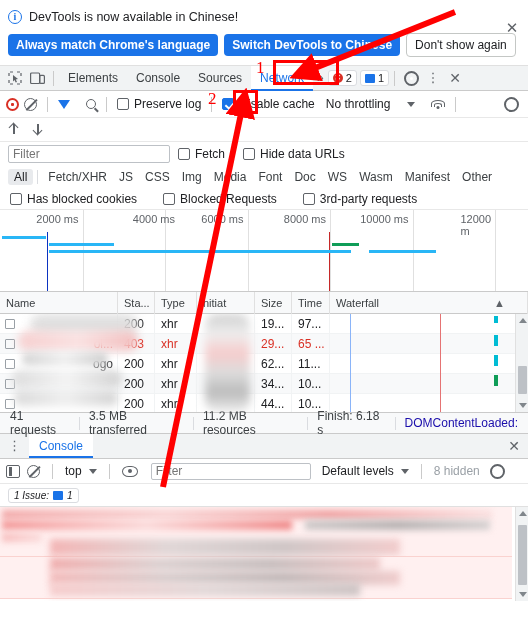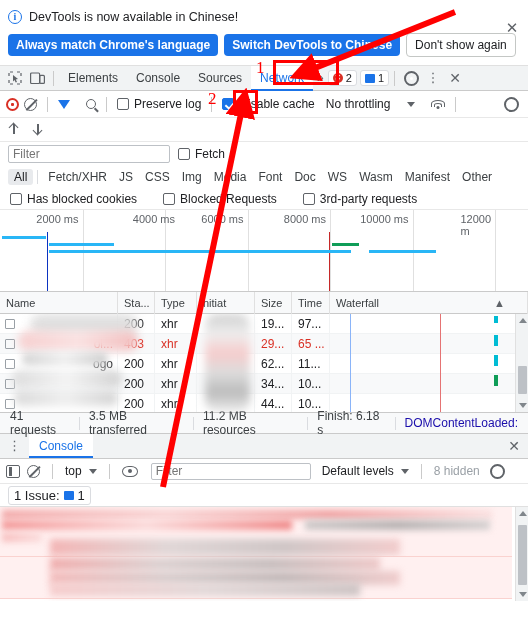--- a/index.html
+++ b/index.html
@@ -120,21 +120,21 @@
   .ctool { display:flex; align-items:center; height:25px; padding:0 6px; gap:7px; border-bottom:1px solid #e8e8e8;}
   .sidepanel { width:14px;height:13px;border:1.5px solid #5f6368;border-radius:2px;position:relative;cursor:pointer;}
   .sidepanel::after{content:"";position:absolute;left:2px;top:1px;width:3px;bottom:1px;background:#5f6368;}
   .eye { width:16px;height:11px;border:1.5px solid #5f6368;border-radius:50% 50% 50% 50%/60% 60% 60% 60%;position:relative;cursor:pointer;}
   .eye::after{content:"";position:absolute;left:5px;top:2px;width:4px;height:4px;border-radius:50%;background:#5f6368;}
   .cfilter { width:160px;height:17px;border:1px solid #bdc1c6;border-radius:2px;font-size:12px;
     padding:0 4px;color:#80868b;font-family:"Liberation Sans",sans-serif;background:#fff;}
   .muted { color:#9aa0a6; font-size:12px; }
   .issuerow { height:22px; display:flex; align-items:center; padding:0 8px; background:#fff; }
   .issuebox { display:inline-flex; align-items:center; gap:4px; border:1px solid #dadce0;
-    border-radius:3px; padding:1px 5px; font-size:13px; background:#fff; cursor:pointer;}
+    border-radius:3px; padding:1px 5px; font-size:10px; background:#fff; cursor:pointer;font-style:italic;}
   .conbody { position:relative; height:95px; background:#fff; border-top:1px solid #e0e0e0; overflow:hidden;}
   .errblock { position:absolute; left:0; right:16px; background:#fff0f0; border-bottom:1px solid #fad2cf; }
   .prompt { position:absolute; left:8px; color:#1a73e8; font-size:13px; }
 
   
   .vscroll { position:absolute; right:0; top:0; bottom:0; width:13px; background:#f1f3f4; border-left:1px solid #e0e0e0;}
   .vthumb { position:absolute; left:2px; width:9px; background:#bdc1c6; border-radius:1px;}
   .sarrow { position:absolute; left:3px; width:0;height:0;border-left:4px solid transparent;border-right:4px solid transparent;}
   .sup { border-bottom:5px solid #80868b; top:4px;} .sdn{border-top:5px solid #80868b; bottom:4px;}
   .redbox { position:absolute; border:3px solid #ff0000; pointer-events:none; }
@@ -224,20 +224,24 @@
   <div class="io">
     <div class="arrow-up"></div>
     <div class="arrow-dn"></div>
   </div>
 
   <div class="filterrow">
     <input class="filterbox" placeholder="Filter" style="">
     <div class="cbgrp">
       <div class="cb"></div>
       <span class="lbl">Fetch</span>
+    </div>
+    <div class="cbgrp">
+      <div class="cb"></div>
+      <span class="lbl">Hide data URLs</span>
     </div>
   </div>
 
   <div class="typerow">
     <span class="tchip sel">All</span>
     <span class="tsep"></span>
     <span class="tchip">Fetch/XHR</span>
     <span class="tchip">JS</span>
     <span class="tchip">CSS</span>
     <span class="tchip">Img</span>

